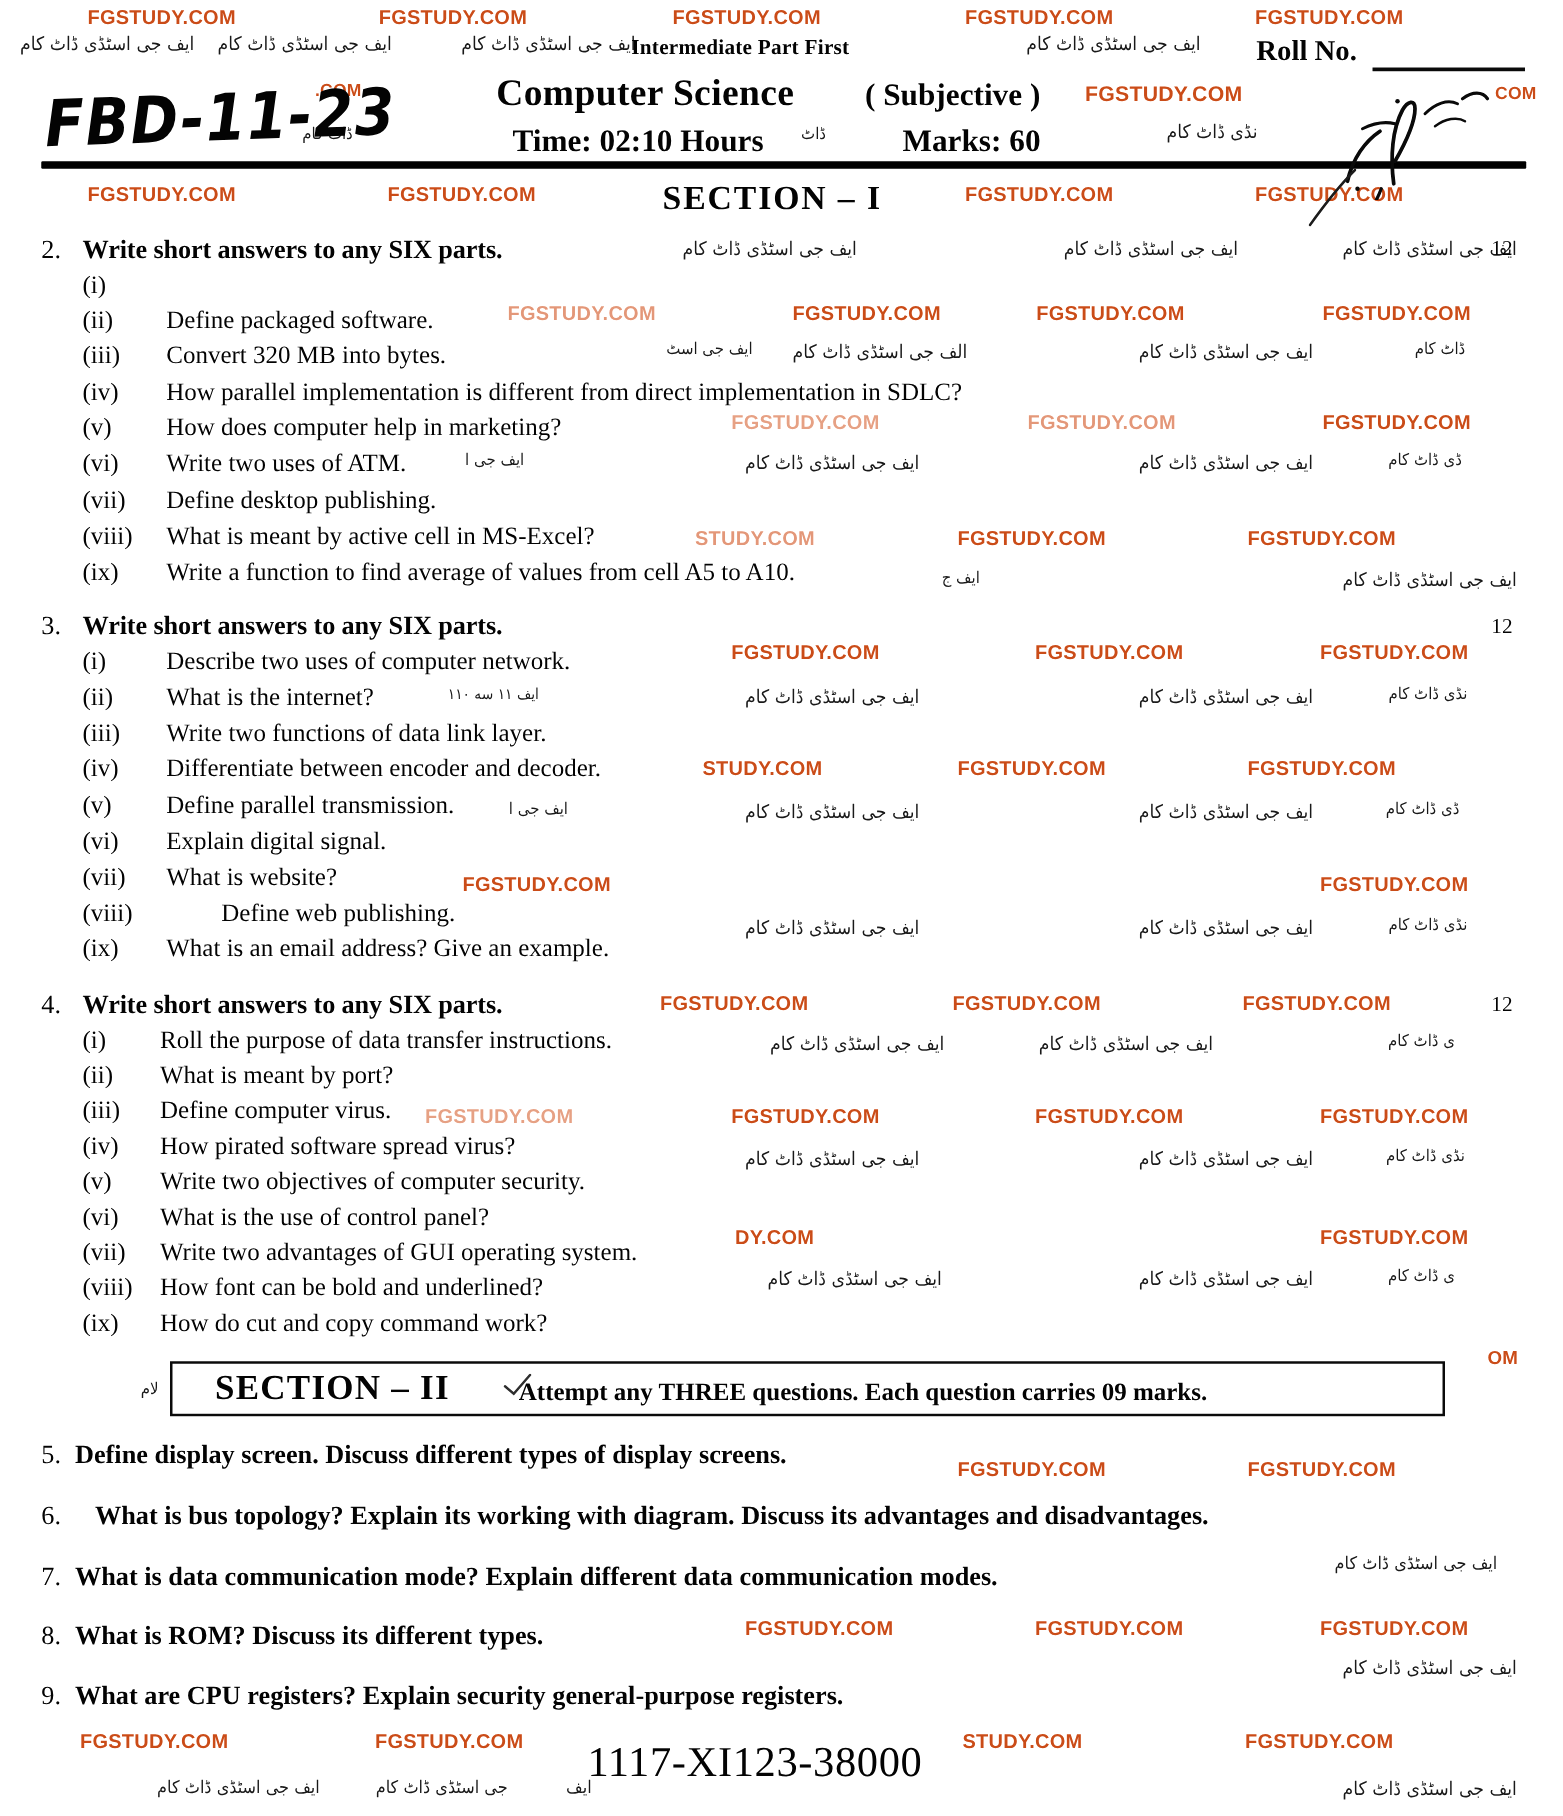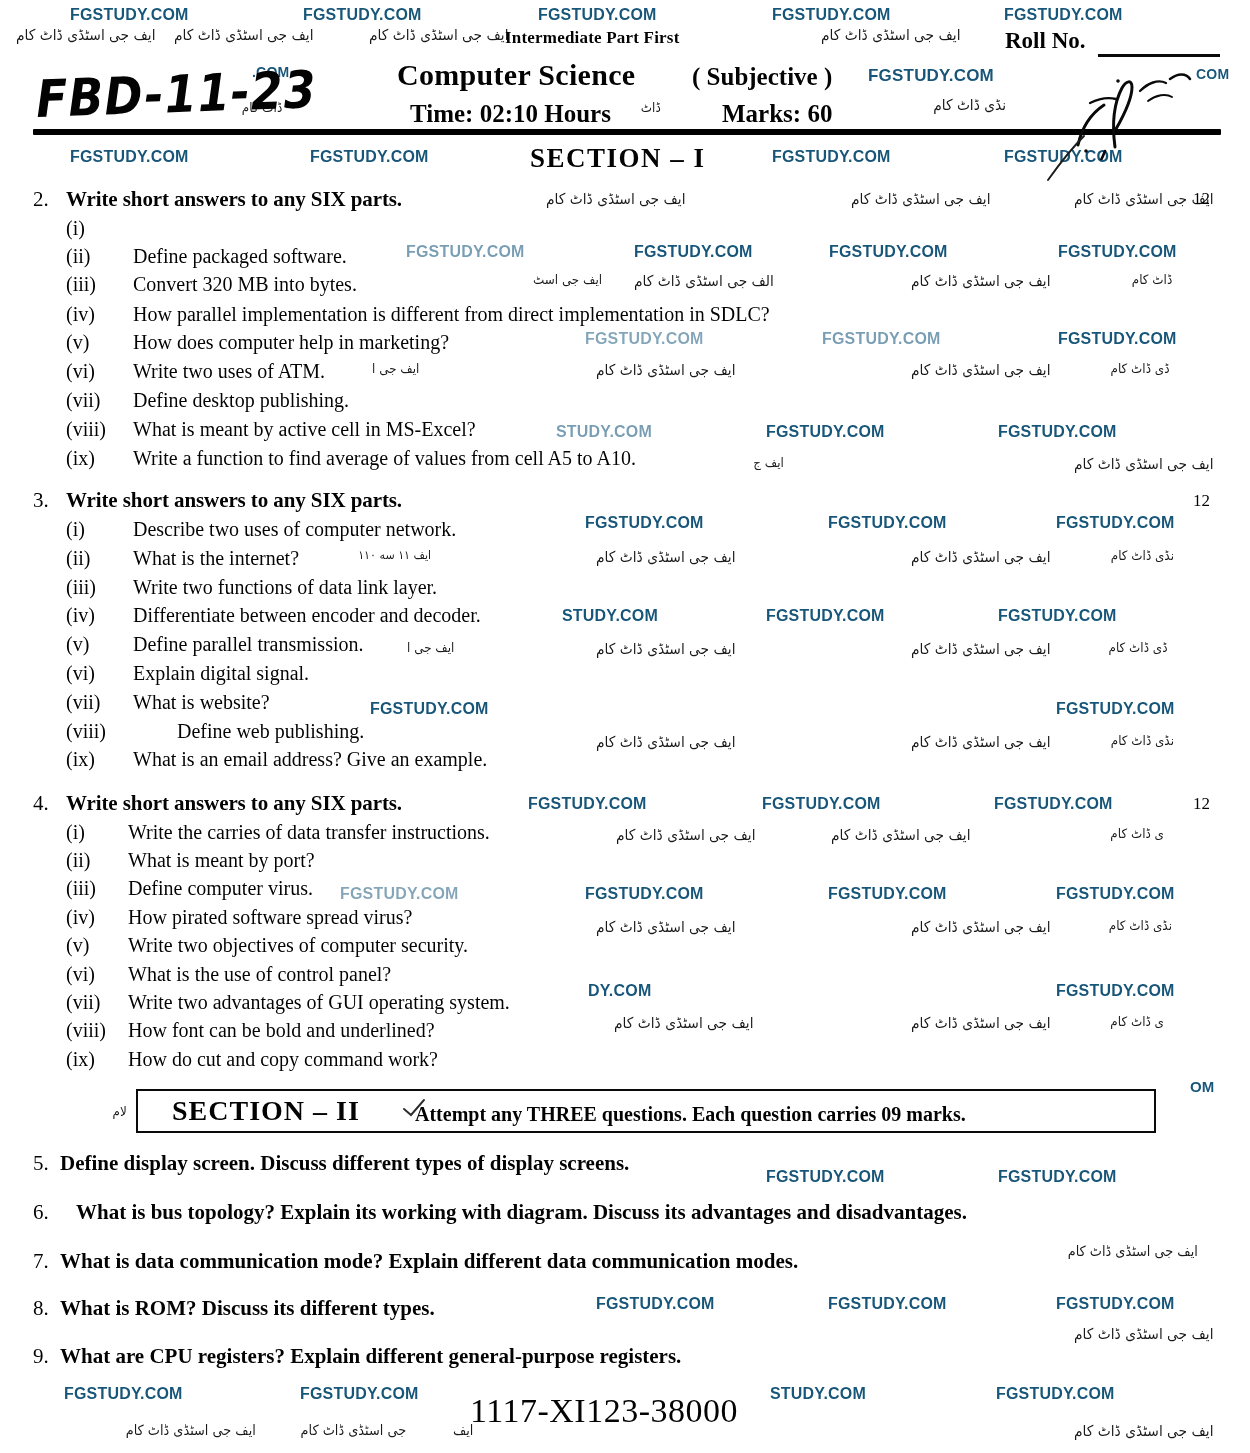--- a/index.html
+++ b/index.html
@@ -26,21 +26,21 @@
     inset: 0;
     pointer-events: none;
     z-index: 0;
   }
   .wm {
     position: absolute;
     font-family: "Liberation Sans", "DejaVu Sans", sans-serif;
     font-weight: bold;
     font-size: 16px;
     letter-spacing: 0.2px;
-    color: #0c4a6e;
+    color: #c2410c;
     white-space: nowrap;
     opacity: 0.92;
   }
   .wm-ur {
     position: absolute;
     font-family: "DejaVu Sans", sans-serif;
     font-size: 15px;
     color: #141414;
     white-space: nowrap;
     direction: rtl;
@@ -344,21 +344,21 @@
     <div class="abs part-rn" style="left:66px;  top:720px;">(viii)</div>
     <div class="abs part-txt" style="left:133px; top:720px;margin-left:44px;">Define web publishing.</div>
     <div class="abs part-rn" style="left:66px;  top:748px;">(ix)</div>
     <div class="abs part-txt" style="left:133px; top:748px;">What is an email address?  Give an example.</div>
 
     <div class="abs q-num" style="left:33px; top:791px;">4.</div>
     <div class="abs q-head" style="left:66px; top:791px;">Write short answers to any SIX parts.</div>
     <div class="abs marks" style="left:1193px; top:794px;">12</div>
 
     <div class="abs part-rn" style="left:66px;  top:821px;">(i)</div>
-    <div class="abs part-txt" style="left:128px; top:821px;">Write the carries of data transfer instructions.</div>
+    <div class="abs part-txt" style="left:128px; top:821px;">Roll the purpose of data transfer instructions.</div>
     <div class="abs part-rn" style="left:66px;  top:849px;">(ii)</div>
     <div class="abs part-txt" style="left:128px; top:849px;">What is meant by port?</div>
     <div class="abs part-rn" style="left:66px;  top:877px;">(iii)</div>
     <div class="abs part-txt" style="left:128px; top:877px;">Define computer virus.</div>
     <div class="abs part-rn" style="left:66px;  top:906px;">(iv)</div>
     <div class="abs part-txt" style="left:128px; top:906px;">How pirated software spread virus?</div>
     <div class="abs part-rn" style="left:66px;  top:934px;">(v)</div>
     <div class="abs part-txt" style="left:128px; top:934px;">Write two objectives of computer security.</div>
     <div class="abs part-rn" style="left:66px;  top:963px;">(vi)</div>
     <div class="abs part-txt" style="left:128px; top:963px;">What is the use of control panel?</div>
@@ -379,21 +379,21 @@
     <div class="abs long-q-num" style="left:33px; top:1200px;">6.</div>
     <div class="abs long-q" style="left:76px; top:1200px;">What is bus topology?  Explain its working with diagram.  Discuss its advantages and disadvantages.</div>
 
     <div class="abs long-q-num" style="left:33px; top:1249px;">7.</div>
     <div class="abs long-q" style="left:60px; top:1249px;">What is data communication mode?  Explain different data communication modes.</div>
 
     <div class="abs long-q-num" style="left:33px; top:1296px;">8.</div>
     <div class="abs long-q" style="left:60px; top:1296px;">What is ROM?  Discuss its different types.</div>
 
     <div class="abs long-q-num" style="left:33px; top:1344px;">9.</div>
-    <div class="abs long-q" style="left:60px; top:1344px;">What are CPU registers?  Explain different general-purpose registers.</div>
+    <div class="abs long-q" style="left:60px; top:1344px;">What are CPU registers?  Explain security general-purpose registers.</div>
 
     <div class="abs footer-code" style="left:470px; top:1392px;">1117-XI123-38000</div>
   </div>
 
   <svg class="scribble" style="left:1020px; top:55px;" width="190" height="105" viewBox="0 0 190 105">
     <g stroke="#111" fill="none" stroke-width="3" stroke-linecap="round">
       <path d="M95 92 C 92 70, 94 48, 102 33 C 106 26, 112 24, 112 32 C 112 44, 104 60, 96 74"></path>
       <path d="M58 90 C 62 72, 72 58, 84 50"></path>
       <path d="M70 48 C 78 44, 88 42, 96 44" stroke-width="2.4"></path>
       <path d="M120 36 C 128 28, 138 24, 146 28" stroke-width="2.4"></path>

